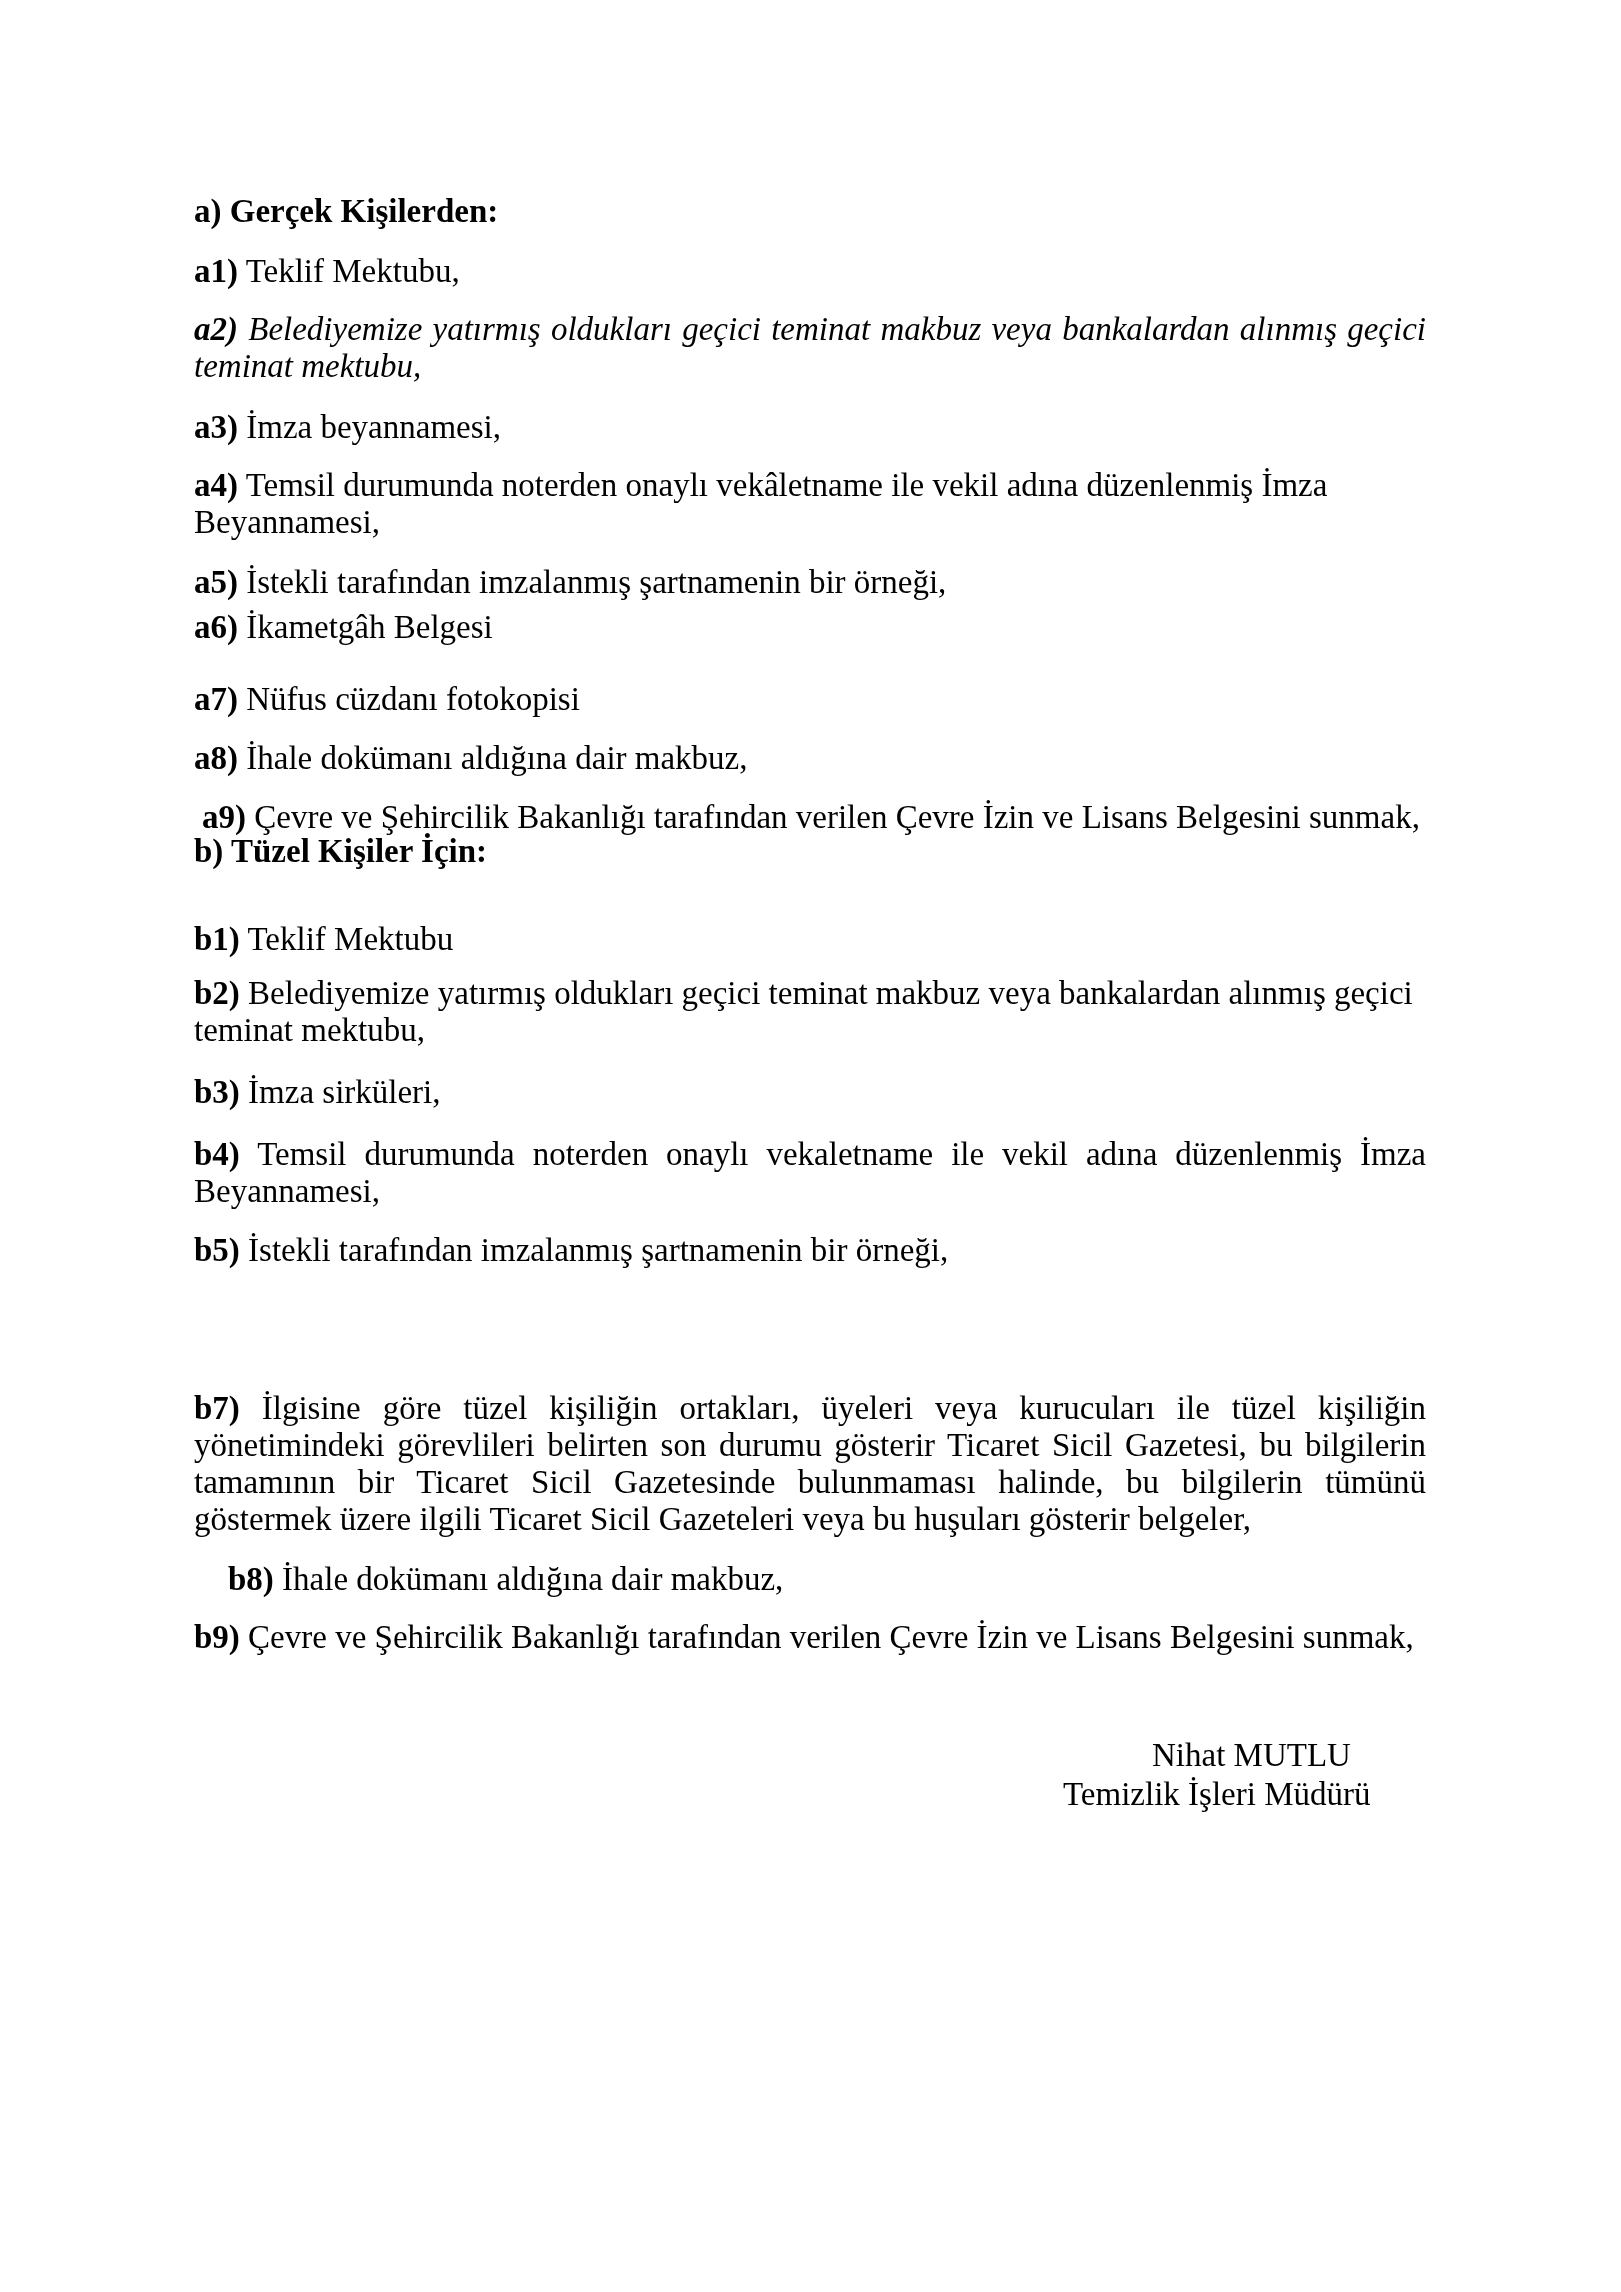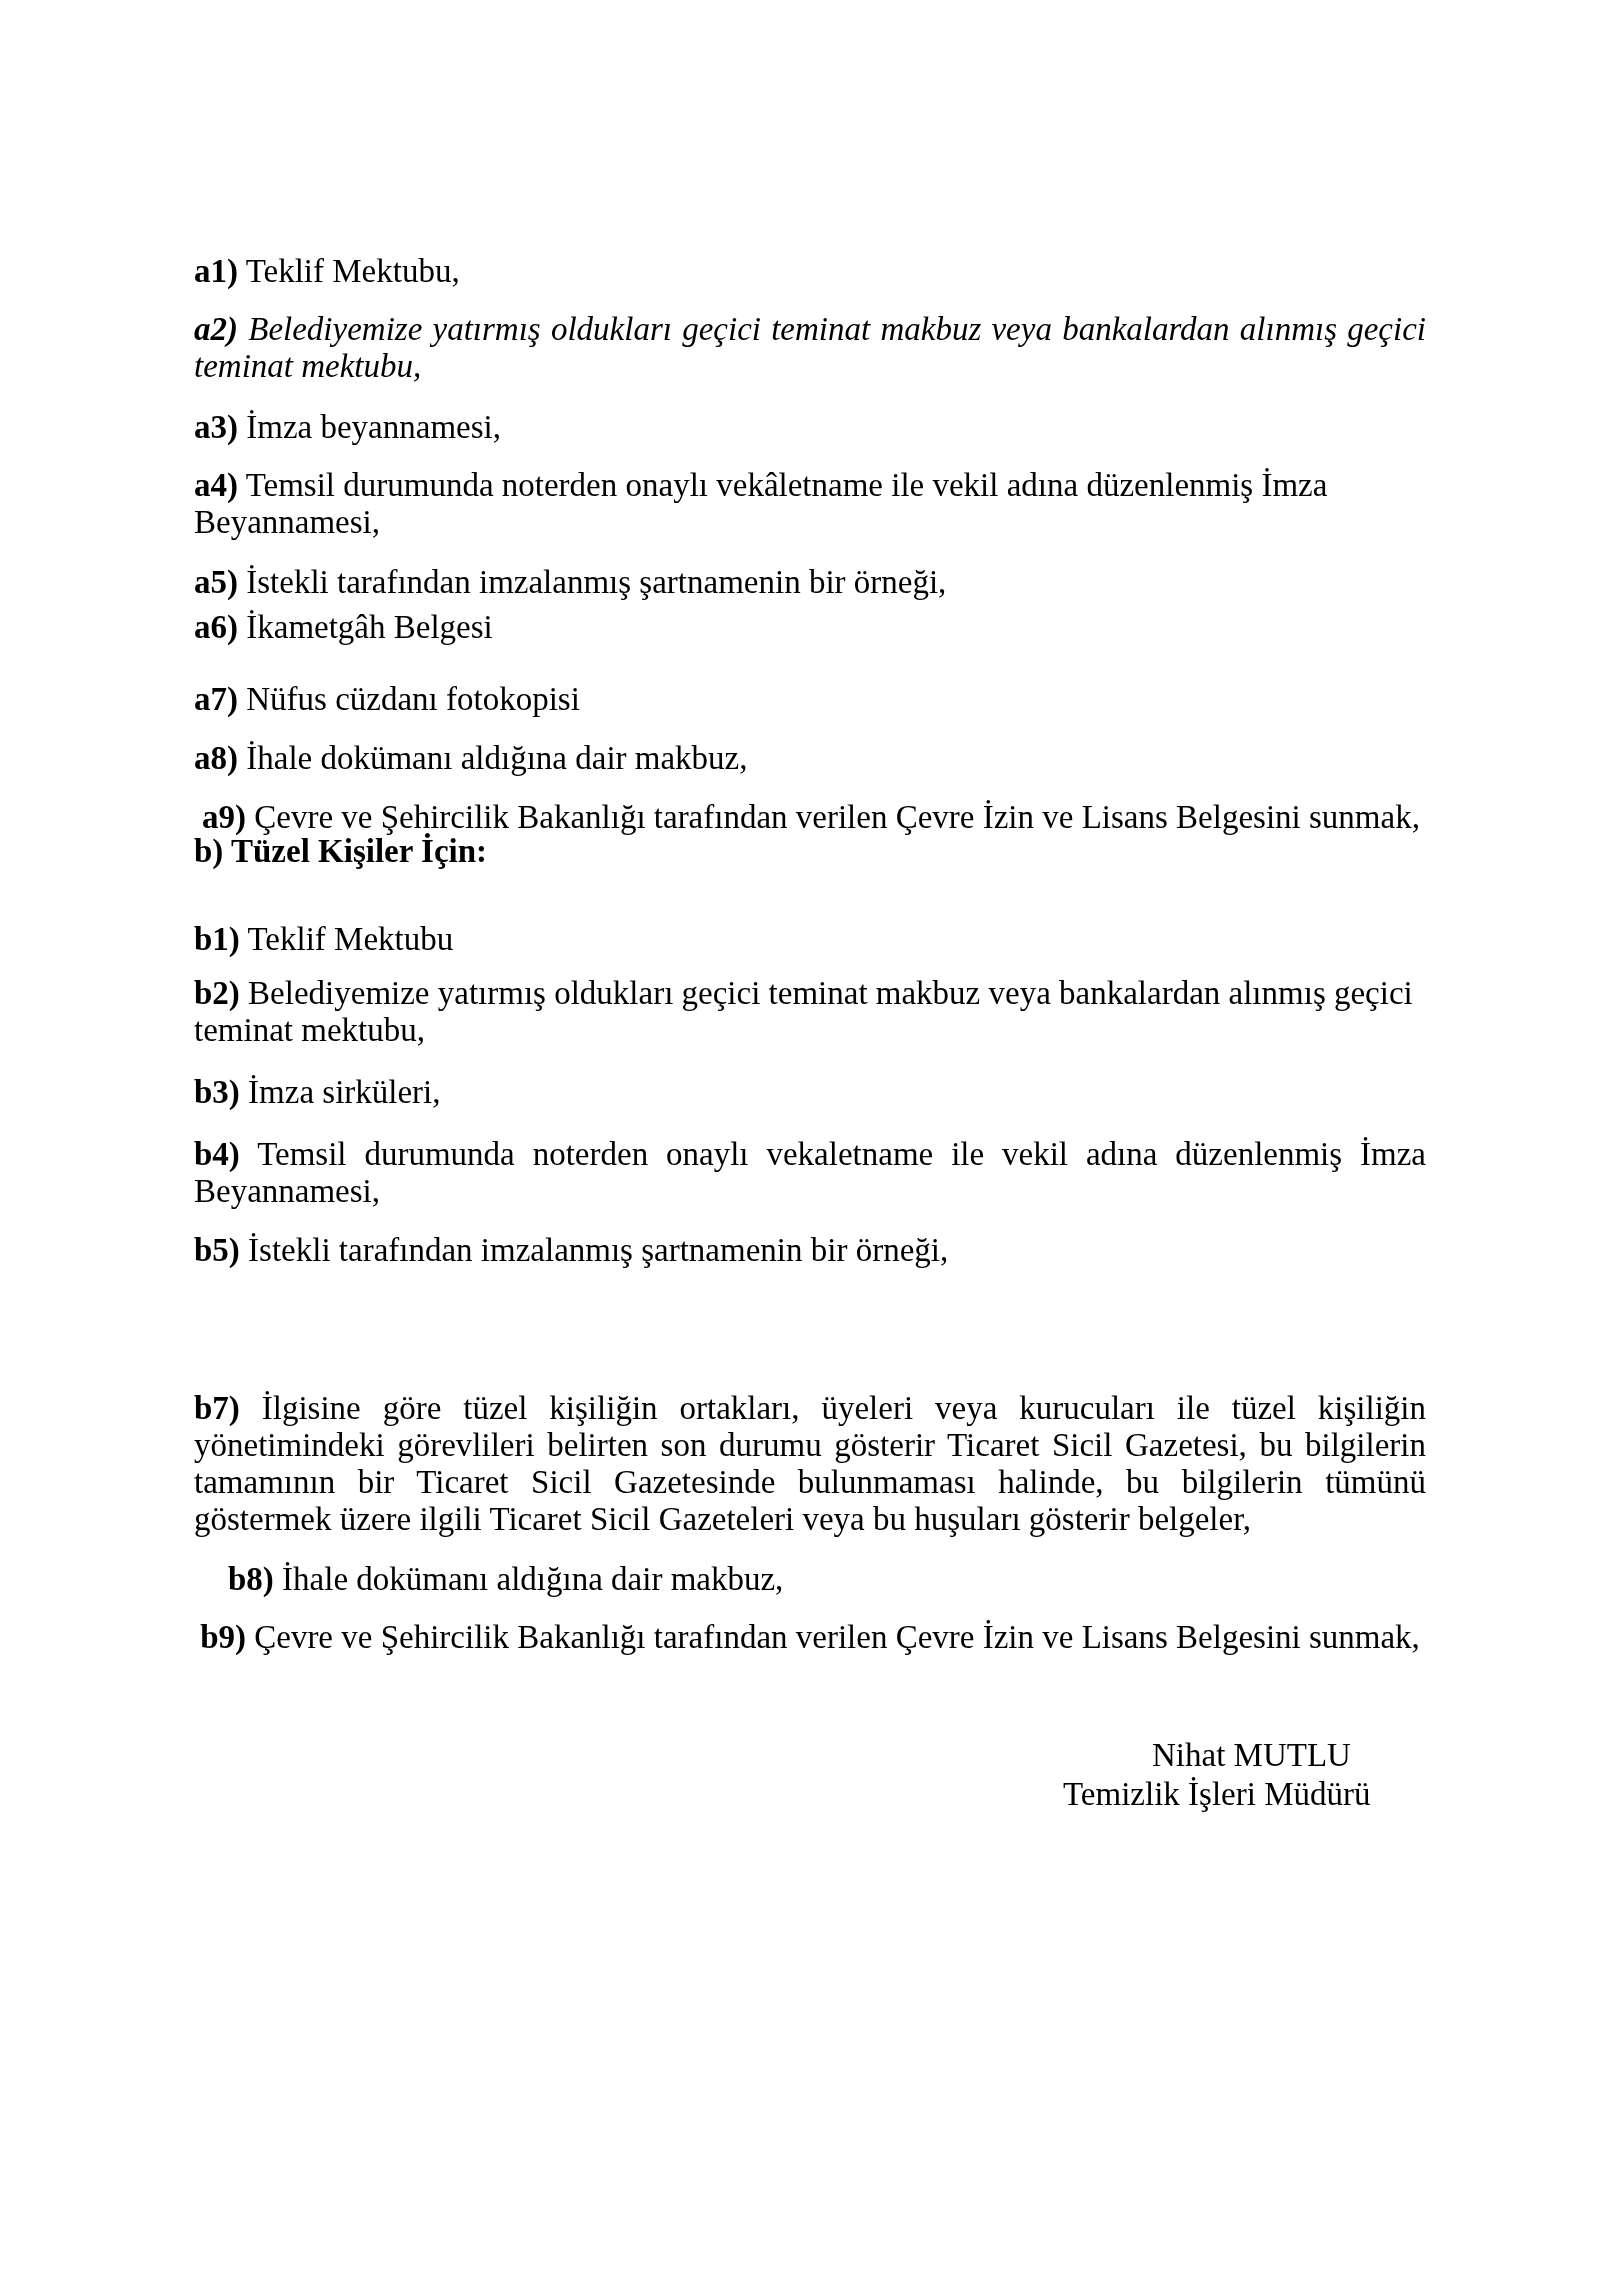--- a/index.html
+++ b/index.html
@@ -58,29 +58,30 @@
     #a9 { top: 799px; margin-left: 8px; }
     #hB { top: 833px; }
     #b1 { top: 921px; }
     #b2 { top: 975px; }
     #b3 { top: 1074px; }
     #b4 { top: 1136px; }
     #b5 { top: 1232px; }
     #b6 { top: 1292px; }
     #b7 { top: 1390px; }
     #b8 { top: 1561px; margin-left: 34px; }
-    #b9 { top: 1619px; text-align: center; }
+    #b9 { top: 1619px; }
     #sig-name { top: 1736px; left: 1152px; }
     #sig-title { top: 1775px; left: 1063px; }
   </style>
 </head>
 <body>
 
 <div class="page">
 
+  <p id="hA" class="para heading">a) Gerçek Kişilerden:</p>
 
   <p id="a1" class="para"><span class="label">a1)</span><span> Teklif Mektubu,</span></p>
   <p id="a2" class="para justify"><span class="label">a2)</span><span> Belediyemize yatırmış oldukları geçici teminat makbuz veya bankalardan alınmış geçici teminat mektubu,</span></p>
   <p id="a3" class="para"><span class="label">a3)</span><span> İmza beyannamesi,</span></p>
   <p id="a4" class="para"><span class="label">a4)</span><span> Temsil durumunda noterden onaylı vekâletname ile vekil adına düzenlenmiş İmza Beyannamesi,</span></p>
   <p id="a5" class="para"><span class="label">a5)</span><span> İstekli tarafından imzalanmış şartnamenin bir örneği,</span></p>
   <p id="a6" class="para"><span class="label">a6)</span><span> İkametgâh Belgesi</span></p>
   <p id="a7" class="para"><span class="label">a7)</span><span> Nüfus cüzdanı fotokopisi</span></p>
   <p id="a8" class="para"><span class="label">a8)</span><span> İhale dokümanı aldığına dair makbuz,</span></p>
   <p id="a9" class="para"><span class="label">a9)</span><span> Çevre ve Şehircilik Bakanlığı tarafından verilen Çevre İzin ve Lisans Belgesini sunmak,</span></p>

